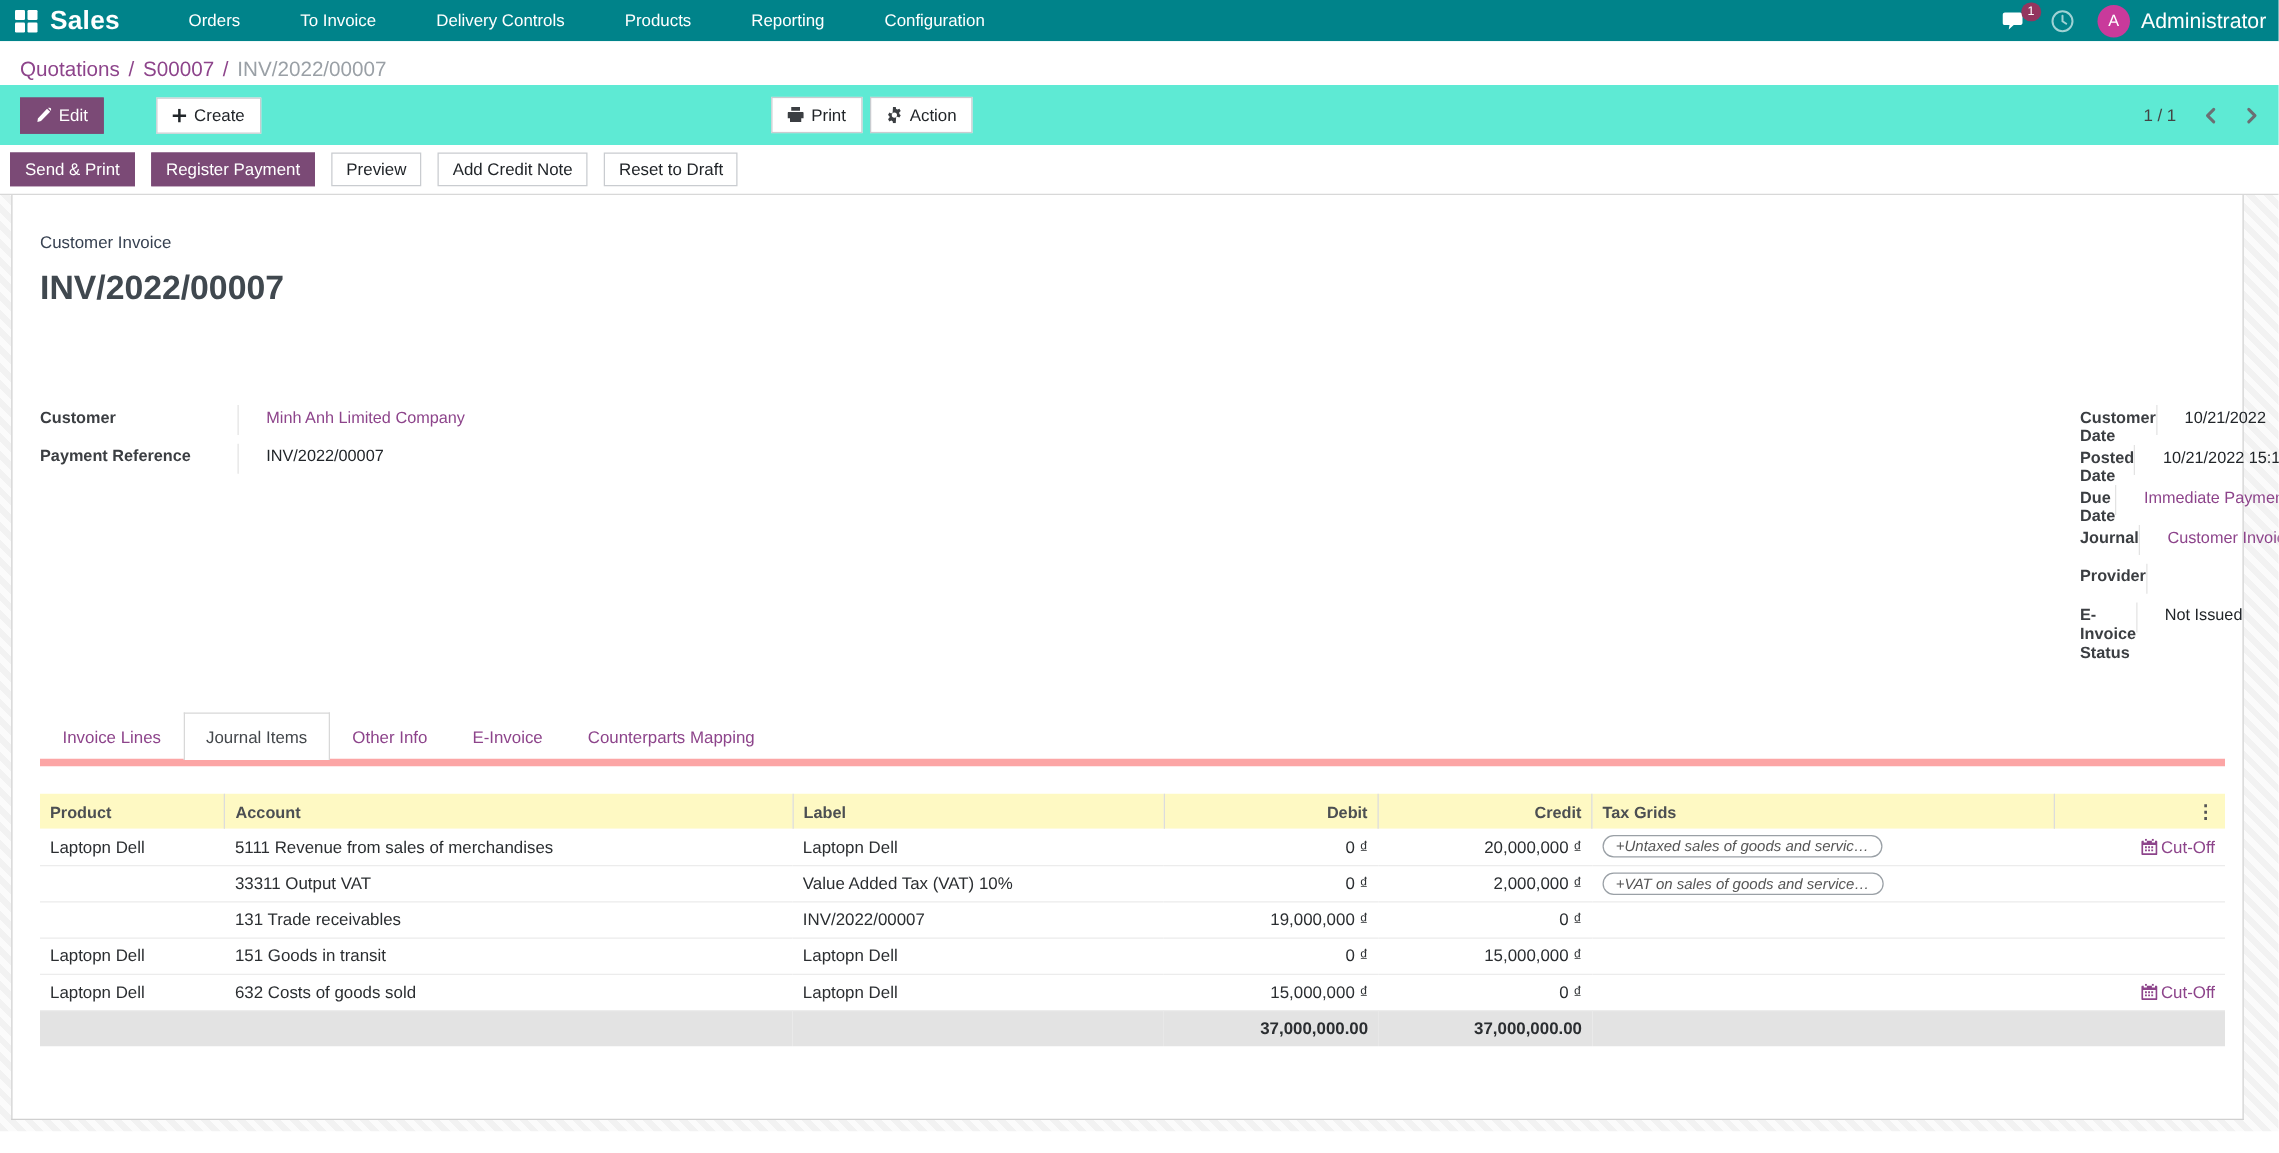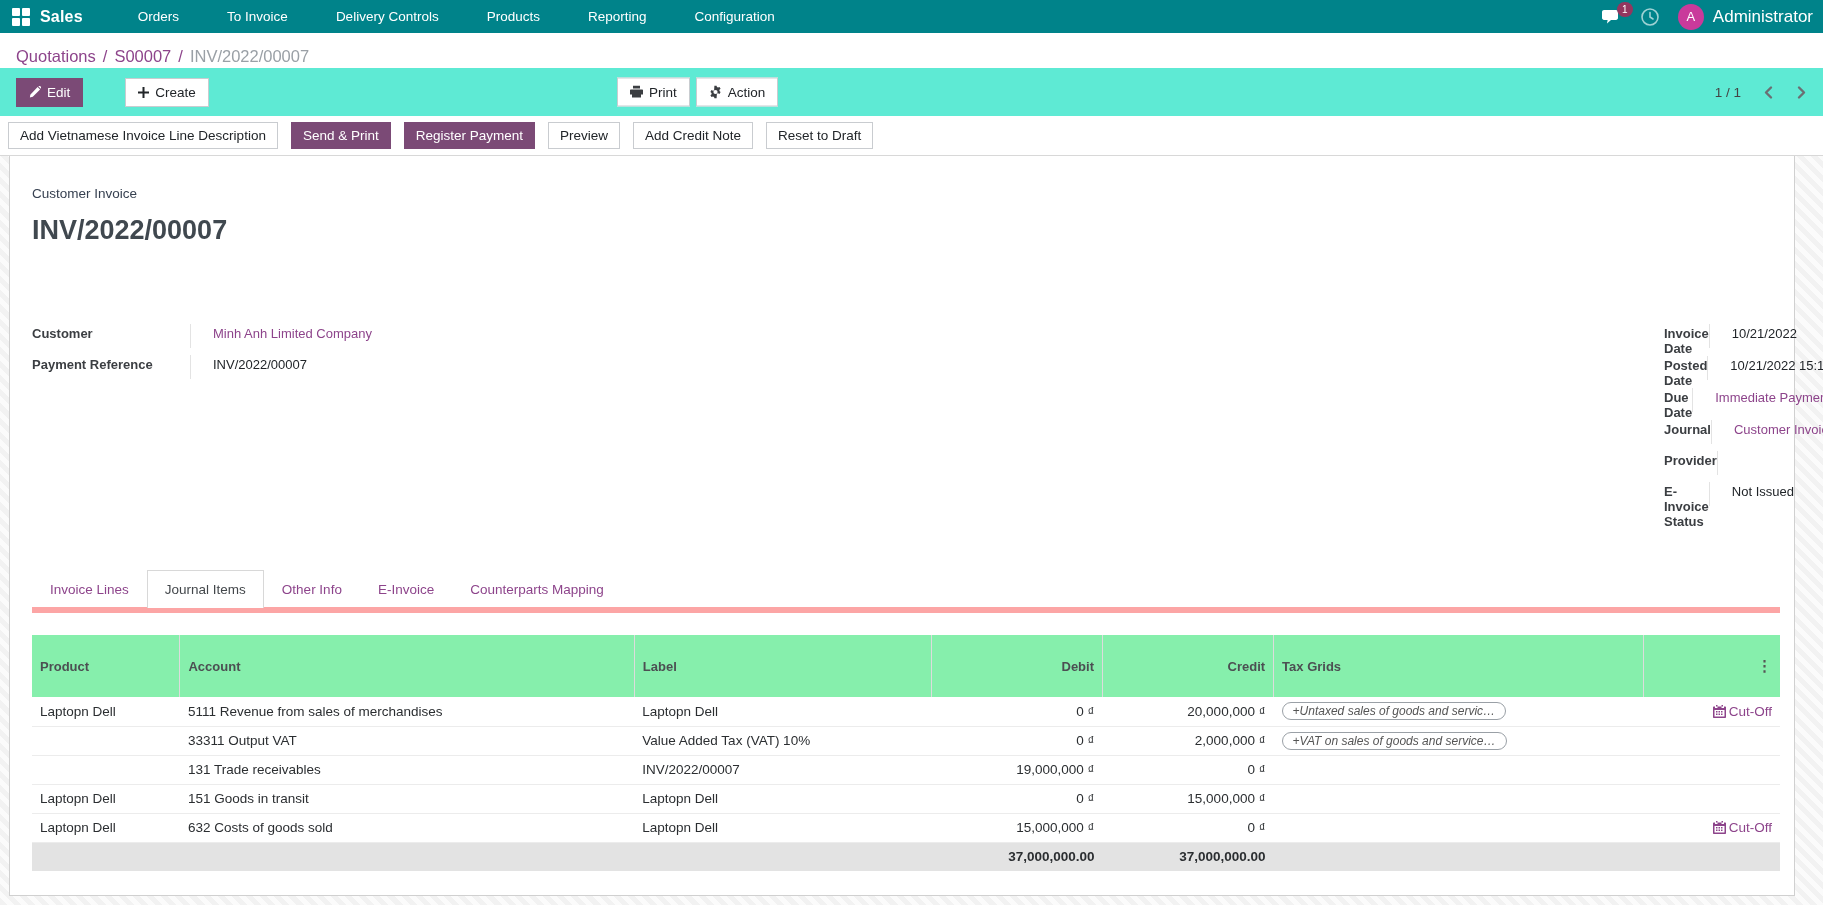--- a/index.html
+++ b/index.html
@@ -3,21 +3,21 @@
 <meta charset="utf-8">
 <style>
   * { margin:0; padding:0; box-sizing:border-box; }
   html,body { width:1823px; height:922px; overflow:hidden; background:#fff;
     font-family:"Liberation Sans", sans-serif; font-size:13px; color:#212529; }
 
   
   .topnav { height:33px; background:#00838a; display:flex; align-items:center; color:#fff; padding:0 10px 0 8px; }
   .apps-icon { width:18px; height:18px; display:grid; grid-template-columns:8px 8px; grid-template-rows:8px 8px; gap:2px; margin:0 10px 0 4px; cursor:pointer; }
   .apps-icon span { background:#fff; border-radius:1px; }
-  .brand { font-size:16px; font-weight:bold; letter-spacing:.2px; margin-right:38px; cursor:pointer; }
+  .brand { font-size:21px; font-weight:bold; letter-spacing:.2px; margin-right:38px; cursor:pointer; }
   .topnav .menu { display:flex; gap:14px; height:100%; align-items:center; }
   .topnav .menu-item { padding:0 17px; height:100%; display:flex; align-items:center; cursor:pointer; font-size:13.5px; }
   .topnav .right { margin-left:auto; display:flex; align-items:center; gap:18px; }
   .icon-badge-wrap { position:relative; cursor:pointer; display:flex; }
   .nav-badge { position:absolute; top:-7px; right:-11px; background:#93365f; color:#fff; font-size:10px; min-width:16px; height:15px; border-radius:8px; display:flex; align-items:center; justify-content:center; padding:0 4px; }
   .user-chip { display:flex; align-items:center; gap:9px; cursor:pointer; }
   .avatar { width:26px; height:26px; border-radius:50%; background:#c93a9b; color:#fff; display:flex; align-items:center; justify-content:center; font-size:13px; }
   .user-name { font-size:17px; }
 
   
@@ -57,21 +57,21 @@
   .field-value.link { color:#8d448b; cursor:pointer; }
   .field-col.right .field-label { width:158px; }
 
   
   .tabs { display:flex; border-bottom:6px solid #fca5a5; margin-top:8px; }
   .tab { padding:11px 17px; color:#8d448b; cursor:pointer; font-size:13.5px; border:1px solid transparent; border-bottom:none; position:relative; top:1px; }
   .tab.active { background:#fff; color:#43474b; border-color:#d8d8d8; }
 
   
   table.jitems { width:100%; border-collapse:collapse; margin-top:22px; table-layout:fixed; }
-  .jitems th { background:#86efac; color:#4c4f52; font-weight:bold; text-align:left; padding:22px 8px; border-right:1px solid #dcdcdc; font-size:13px; height:26px; }
+  .jitems th { background:#fef9c3; color:#4c4f52; font-weight:bold; text-align:left; padding:5px 8px; border-right:1px solid #dcdcdc; font-size:13px; height:26px; }
   .jitems th.num, .jitems td.num { text-align:right; }
   .jitems th:last-child { border-right:none; }
   .jitems td { padding:5px 8px; border-bottom:1px solid #ececec; height:29px; vertical-align:middle; font-size:13.5px; color:#2b2e31; }
   .jitems tbody tr { background:#fff; cursor:pointer; }
   .col-product { width:128px; } .col-account { width:393px; } .col-label { width:257px; }
   .col-debit { width:148px; } .col-credit { width:148px; } .col-tax { width:320px; } .col-cut { width:118px; }
   .dots-icon { color:#555; font-size:15px; text-align:right; display:block; cursor:pointer; }
   .tax-pill { display:inline-block; border:1px solid #9aa0a6; border-radius:11px; padding:1px 10px; font-size:12px; color:#555; font-style:italic; max-width:100%; white-space:nowrap; }
   .cutoff-link { color:#8d448b; cursor:pointer; display:inline-flex; align-items:center; gap:3px; float:right; }
   .totals-row td { background:#e3e3e3; font-weight:bold; border-bottom:none; color:#2b2e31; }
@@ -159,21 +159,20 @@
       <span class="pager-arrow">
           <svg class="ic" width="10" height="14" viewBox="0 0 10 14">
             <path fill="none" stroke="#6b6f73" stroke-width="2.4" stroke-linecap="round" stroke-linejoin="round" d="M2 2l5 5-5 5"></path>
           </svg>
         </span>
     </span>
   </div>
 </div>
 
 <div class="statusbar">
-  <button class="btn">Add Vietnamese Invoice Line Description</button>
   <button class="btn primary">Send &amp; Print</button>
   <button class="btn primary">Register Payment</button>
   <button class="btn">Preview</button>
   <button class="btn">Add Credit Note</button>
   <button class="btn">Reset to Draft</button>
 
 </div>
 
 <div class="main-area">
   <section class="sheet">
@@ -186,21 +185,21 @@
           <div class="field-label">Customer</div>
           <div class="field-value link">Minh Anh Limited Company</div>
         </div>
         <div class="field-row">
           <div class="field-label">Payment Reference</div>
           <div class="field-value">INV/2022/00007</div>
         </div>
       </div>
       <div class="field-col right">
         <div class="field-row">
-          <div class="field-label">Invoice Date</div>
+          <div class="field-label">Customer Date</div>
           <div class="field-value">10/21/2022</div>
         </div>
         <div class="field-row">
           <div class="field-label">Posted Date</div>
           <div class="field-value">10/21/2022 15:12:12</div>
         </div>
         <div class="field-row">
           <div class="field-label">Due Date</div>
           <div class="field-value link">Immediate Payment</div>
         </div>

